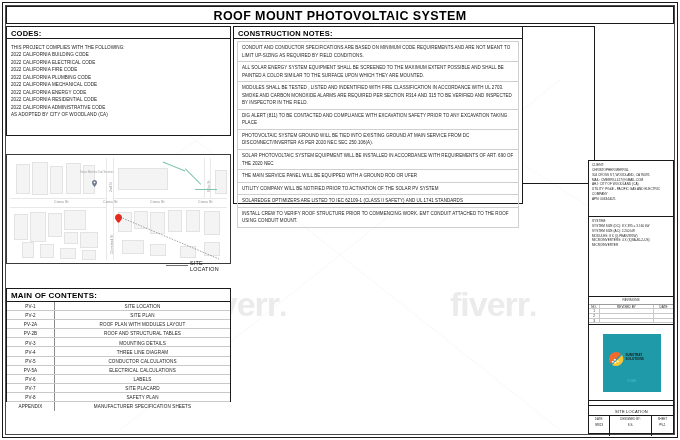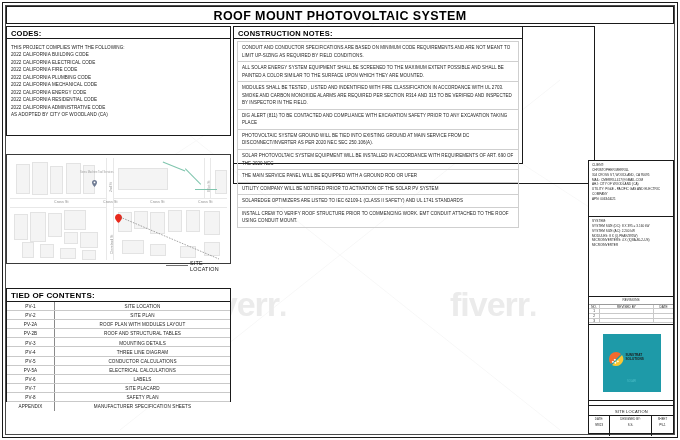--- a/index.html
+++ b/index.html
@@ -84,21 +84,21 @@
   .toc-id{
     width:48px;border-right:1px solid #8a8a8a;box-sizing:border-box;
     font-size:4.6px;text-align:center;padding-top:2.2px;color:#1c1c1c;letter-spacing:.1px;
   }
   .toc-desc{
     flex:1;font-size:4.6px;text-align:center;padding-top:2.2px;color:#1c1c1c;letter-spacing:.1px;
   }
 
   
   #notes-panel{
-    position:absolute;left:233px;top:26px;width:290px;height:138px;
+    position:absolute;left:233px;top:26px;width:290px;height:178px;
     border:1px solid #1a1a1a;box-sizing:border-box;background:#fff;
   }
   #notes-body{padding:2px 3px 0 3px;}
   .note{
     border:1px solid #cfcfcf;border-top:none;box-sizing:border-box;
     font-size:4.5px;line-height:1.68;color:#1c1c1c;padding:2px 3px 2px 4px;letter-spacing:.05px;
   }
   .note:first-child{border-top:1px solid #cfcfcf;}
 
   
@@ -262,21 +262,21 @@
         <line x1="113" y1="62" x2="212" y2="104" stroke="#6a6a6a" stroke-width="0.6" stroke-dasharray="1.6 1.2"></line>
       </svg>
     </div>
     <svg style="position:absolute;left:160px;top:123px;" width="22" height="5">
       <line x1="0" y1="2.5" x2="22" y2="2.5" stroke="#333" stroke-width="0.7"></line>
     </svg>
     <div id="site-callout" style="left:184px;top:120px;">SITE LOCATION</div>
   </div>
 
   <div id="toc-panel">
-    <div id="toc-head">TIED OF CONTENTS:</div>
+    <div id="toc-head">MAIN OF CONTENTS:</div>
     <div>
       <div class="toc-row">
           <div class="toc-id">PV-1</div>
           <div class="toc-desc">SITE LOCATION</div>
         </div>
       <div class="toc-row">
           <div class="toc-id">PV-2</div>
           <div class="toc-desc">SITE PLAN</div>
         </div>
       <div class="toc-row">

